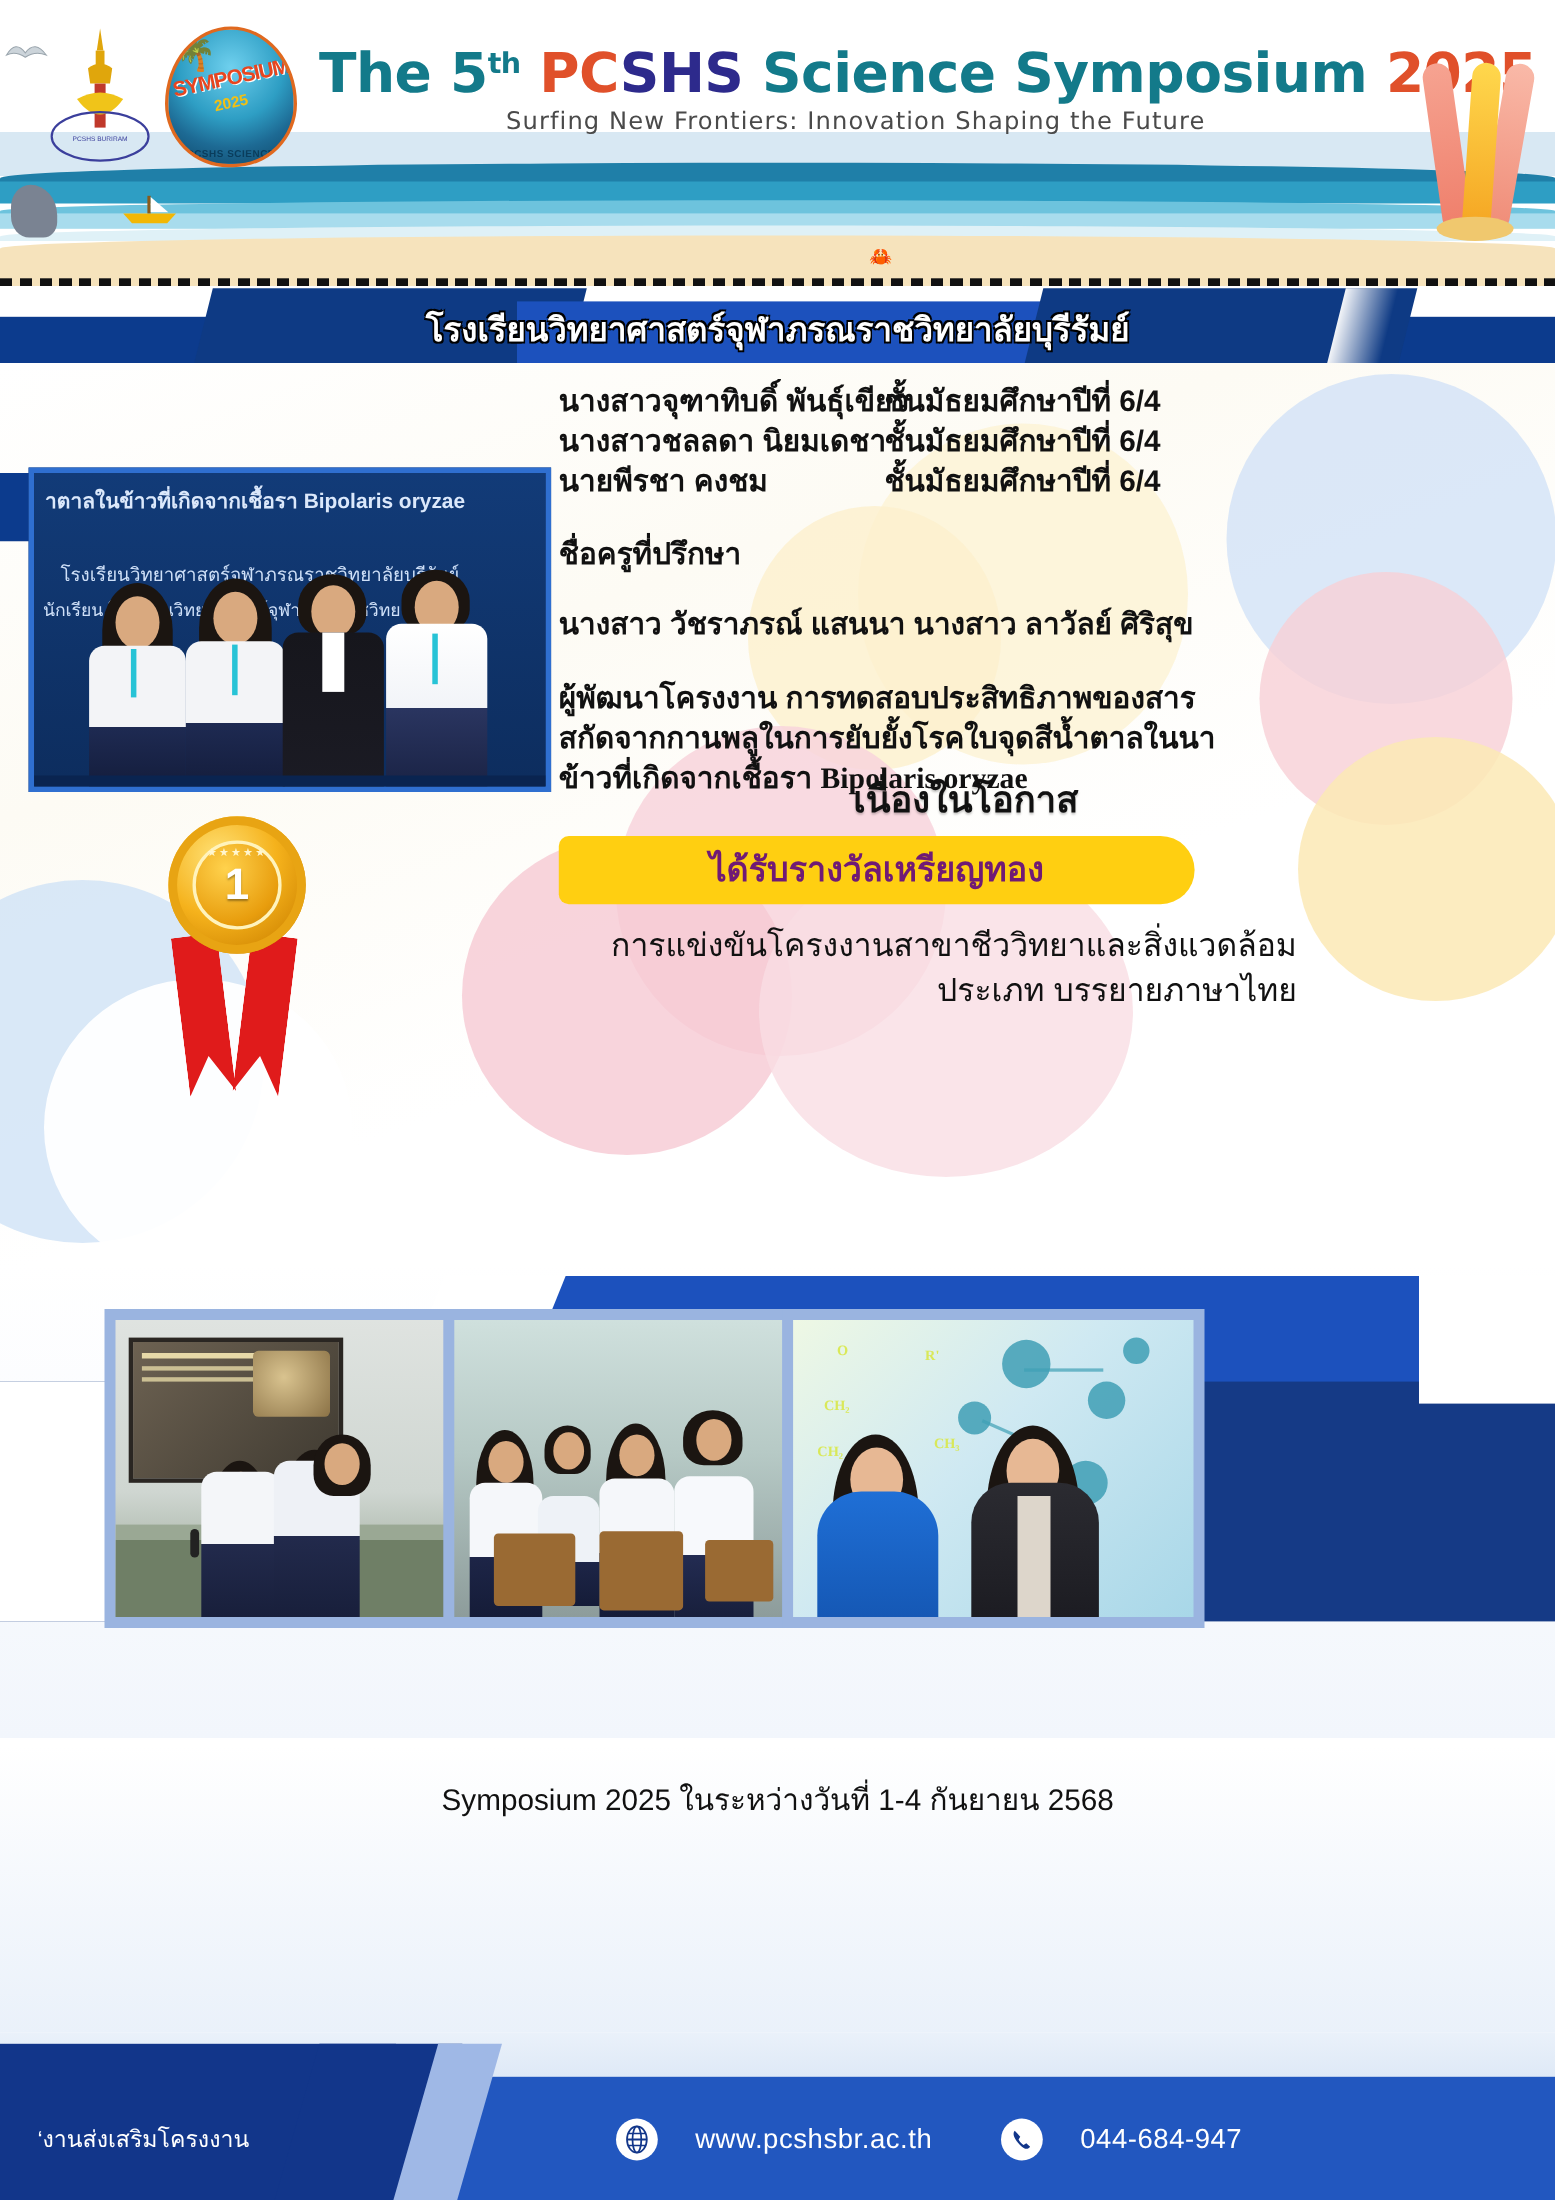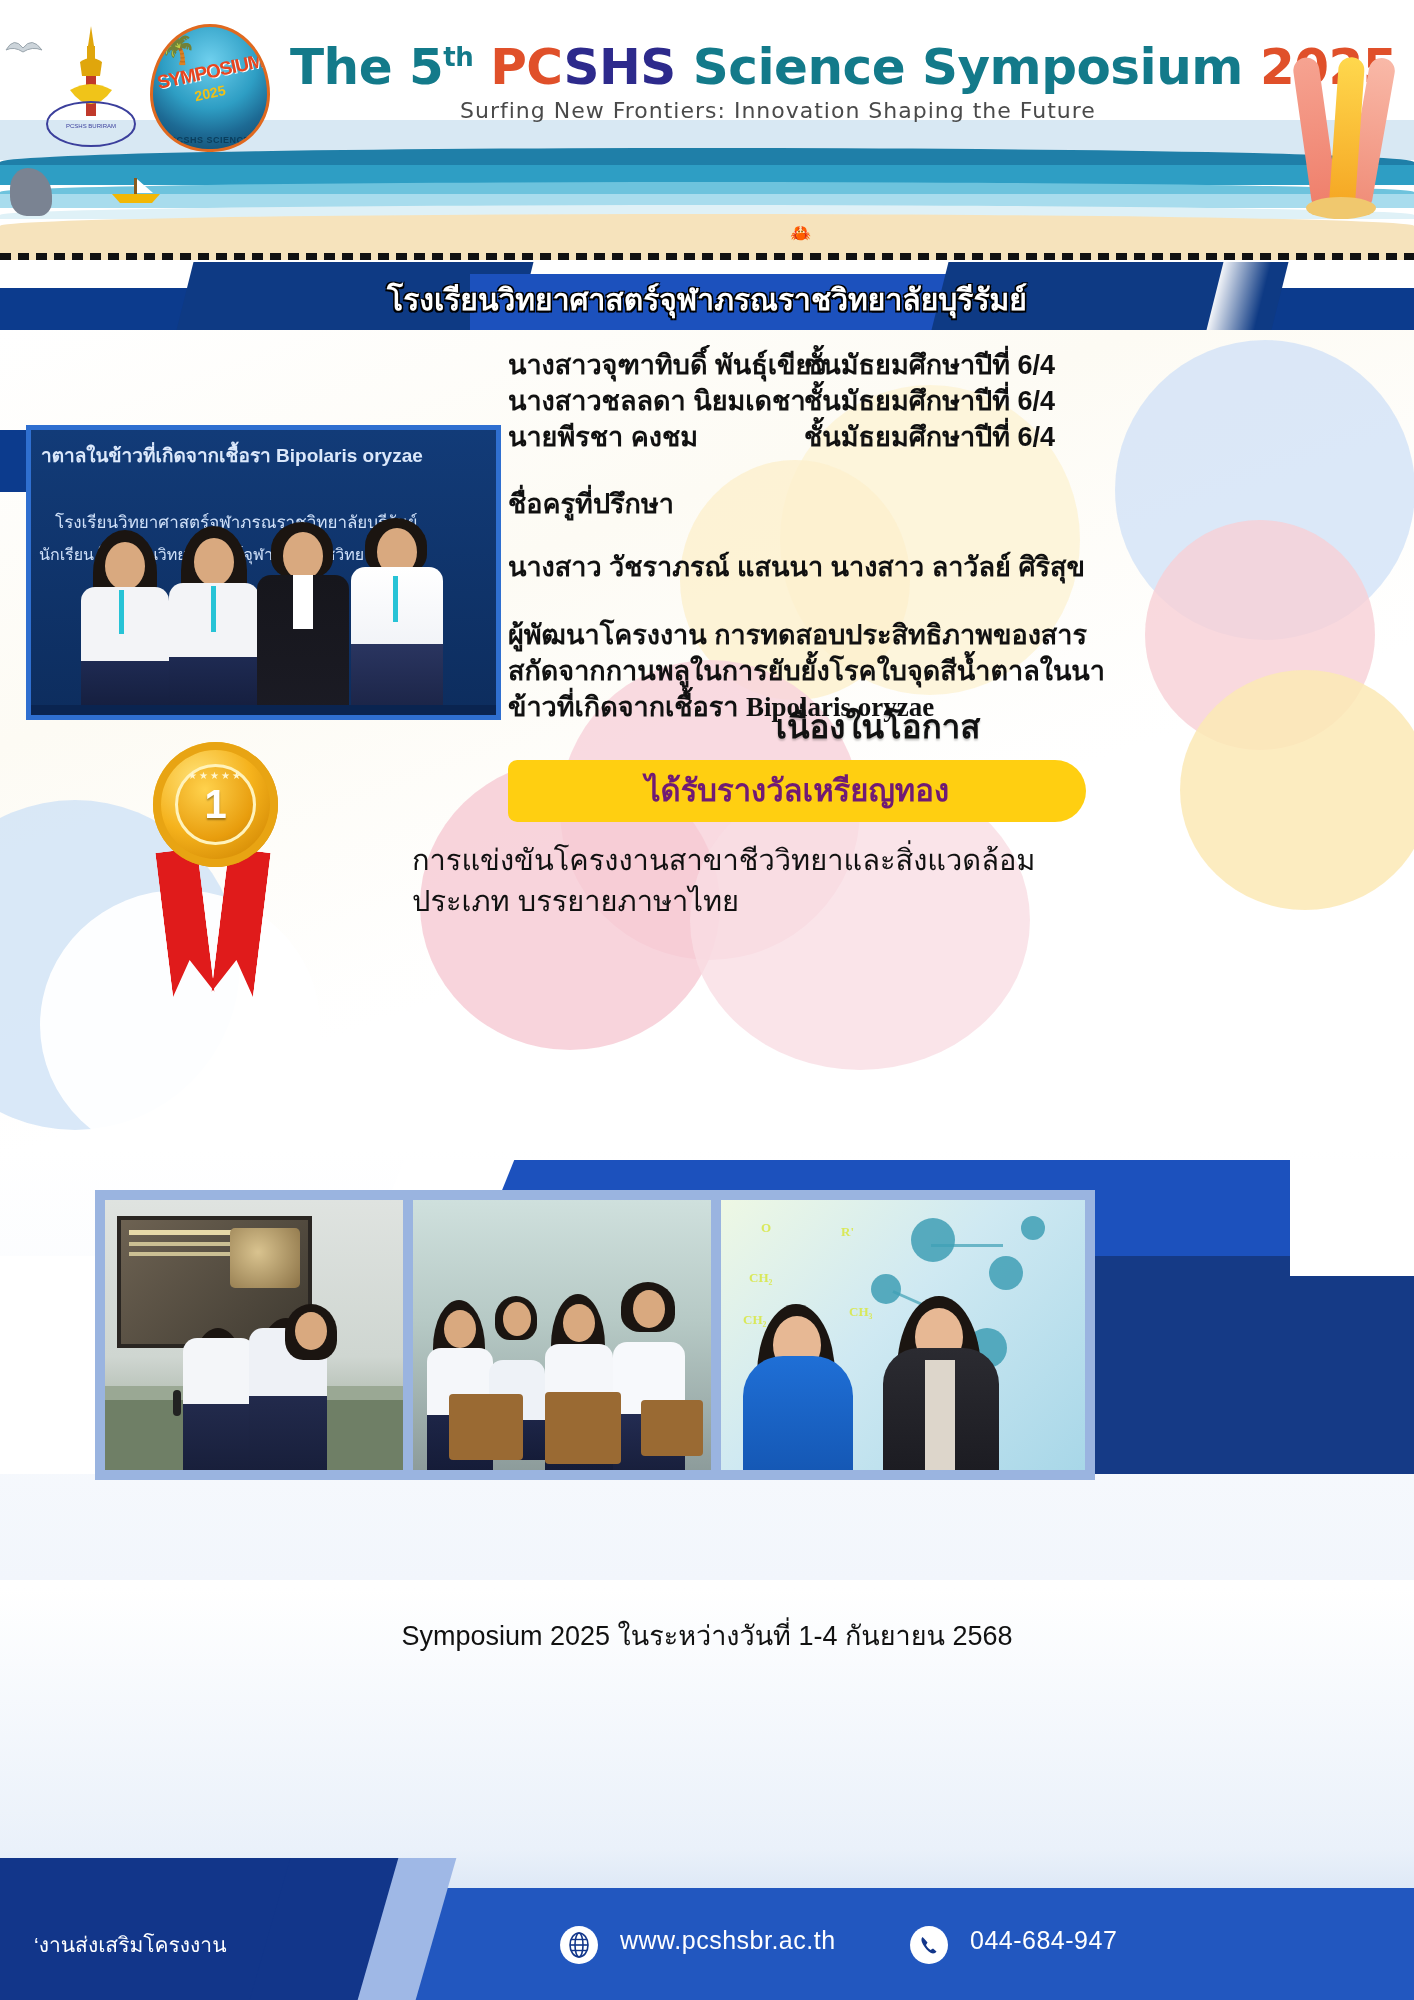--- a/index.html
+++ b/index.html
@@ -127,21 +127,21 @@
   .proj-latin { font-family:"Liberation Serif", serif; }
 
   
   .occasion { position:absolute; left:508px; top:370px; width:740px; text-align:center;
      font-size:33px; font-weight:bold; color:#111;
      text-shadow: 0 2px 2px rgba(0,0,0,.22); }
   .gold-pill { position:absolute; left:508px; top:430px; width:578px; height:62px;
      background:#ffcf11; border-radius:10px 34px 34px 10px; }
   .gold-pill span { display:block; text-align:center; line-height:62px; font-size:31px;
      font-weight:bold; color:#701a75; }
-  .contest { position:absolute; left:412px; top:510px; width:800px; text-align:left;
+  .contest { position:absolute; left:379px; top:510px; width:800px; text-align:right;
      font-size:29px; color:#111; line-height:1.42; font-weight:400; }
 
   
   .medal-wrap { position:absolute; left:128px; top:412px; width:210px; height:260px; }
   .medal-circ { position:absolute; left:25px; top:0px; width:125px; height:125px; border-radius:50%;
      background: radial-gradient(circle at 36% 30%, #ffe277 0%, #f5b21c 45%, #d88f07 75%, #a66a04 100%);
      box-shadow: inset 0 0 0 8px #e8a413; }
   .medal-inner { position:absolute; left:47px; top:22px; width:81px; height:81px; border-radius:50%;
      background: radial-gradient(circle at 36% 30%, #ffd24d 0%, #e89d0d 70%, #c4820a 100%);
      border:3px solid #fff3bc; }
@@ -201,21 +201,21 @@
   .footer { position:absolute; left:0; top:1848px; width:1414px; height:152px; overflow:hidden; }
   .ft-bg-light { position:absolute; left:0; top:0; width:100%; height:44px;
      background:linear-gradient(180deg,#eaf1fa,#dde8f6); }
   .ft-blue { position:absolute; left:0; top:40px; width:1414px; height:112px; background:#2257bf; }
   .ft-navy { position:absolute; left:0; top:10px; width:360px; height:142px; background:#12368a; }
   .ft-navy-skew { position:absolute; left:270px; top:10px; width:130px; height:142px; background:#12368a;
      transform: skewX(-16deg); }
   .ft-stripe { position:absolute; left:378px; top:10px; width:58px; height:142px; background:#9fb8e6;
      transform: skewX(-16deg); }
   .ft-dept { position:absolute; left:34px; top:80px; color:#ffffff; font-size:21px; }
-  .ft-item { position:absolute; display:flex; align-items:flex-start; gap:22px; top:78px; }
+  .ft-item { position:absolute; display:flex; align-items:center; gap:34px; top:78px; }
   .ft-web { left:560px; } .ft-tel { left:910px; }
   .ic-circle { width:38px; height:38px; border-radius:50%; background:#ffffff;
      display:flex; align-items:center; justify-content:center; }
   .ft-txt { color:#ffffff; font-size:25px; letter-spacing:.5px; }
 </style>
 </head>
 <body>
 
 <div class="poster">
 

